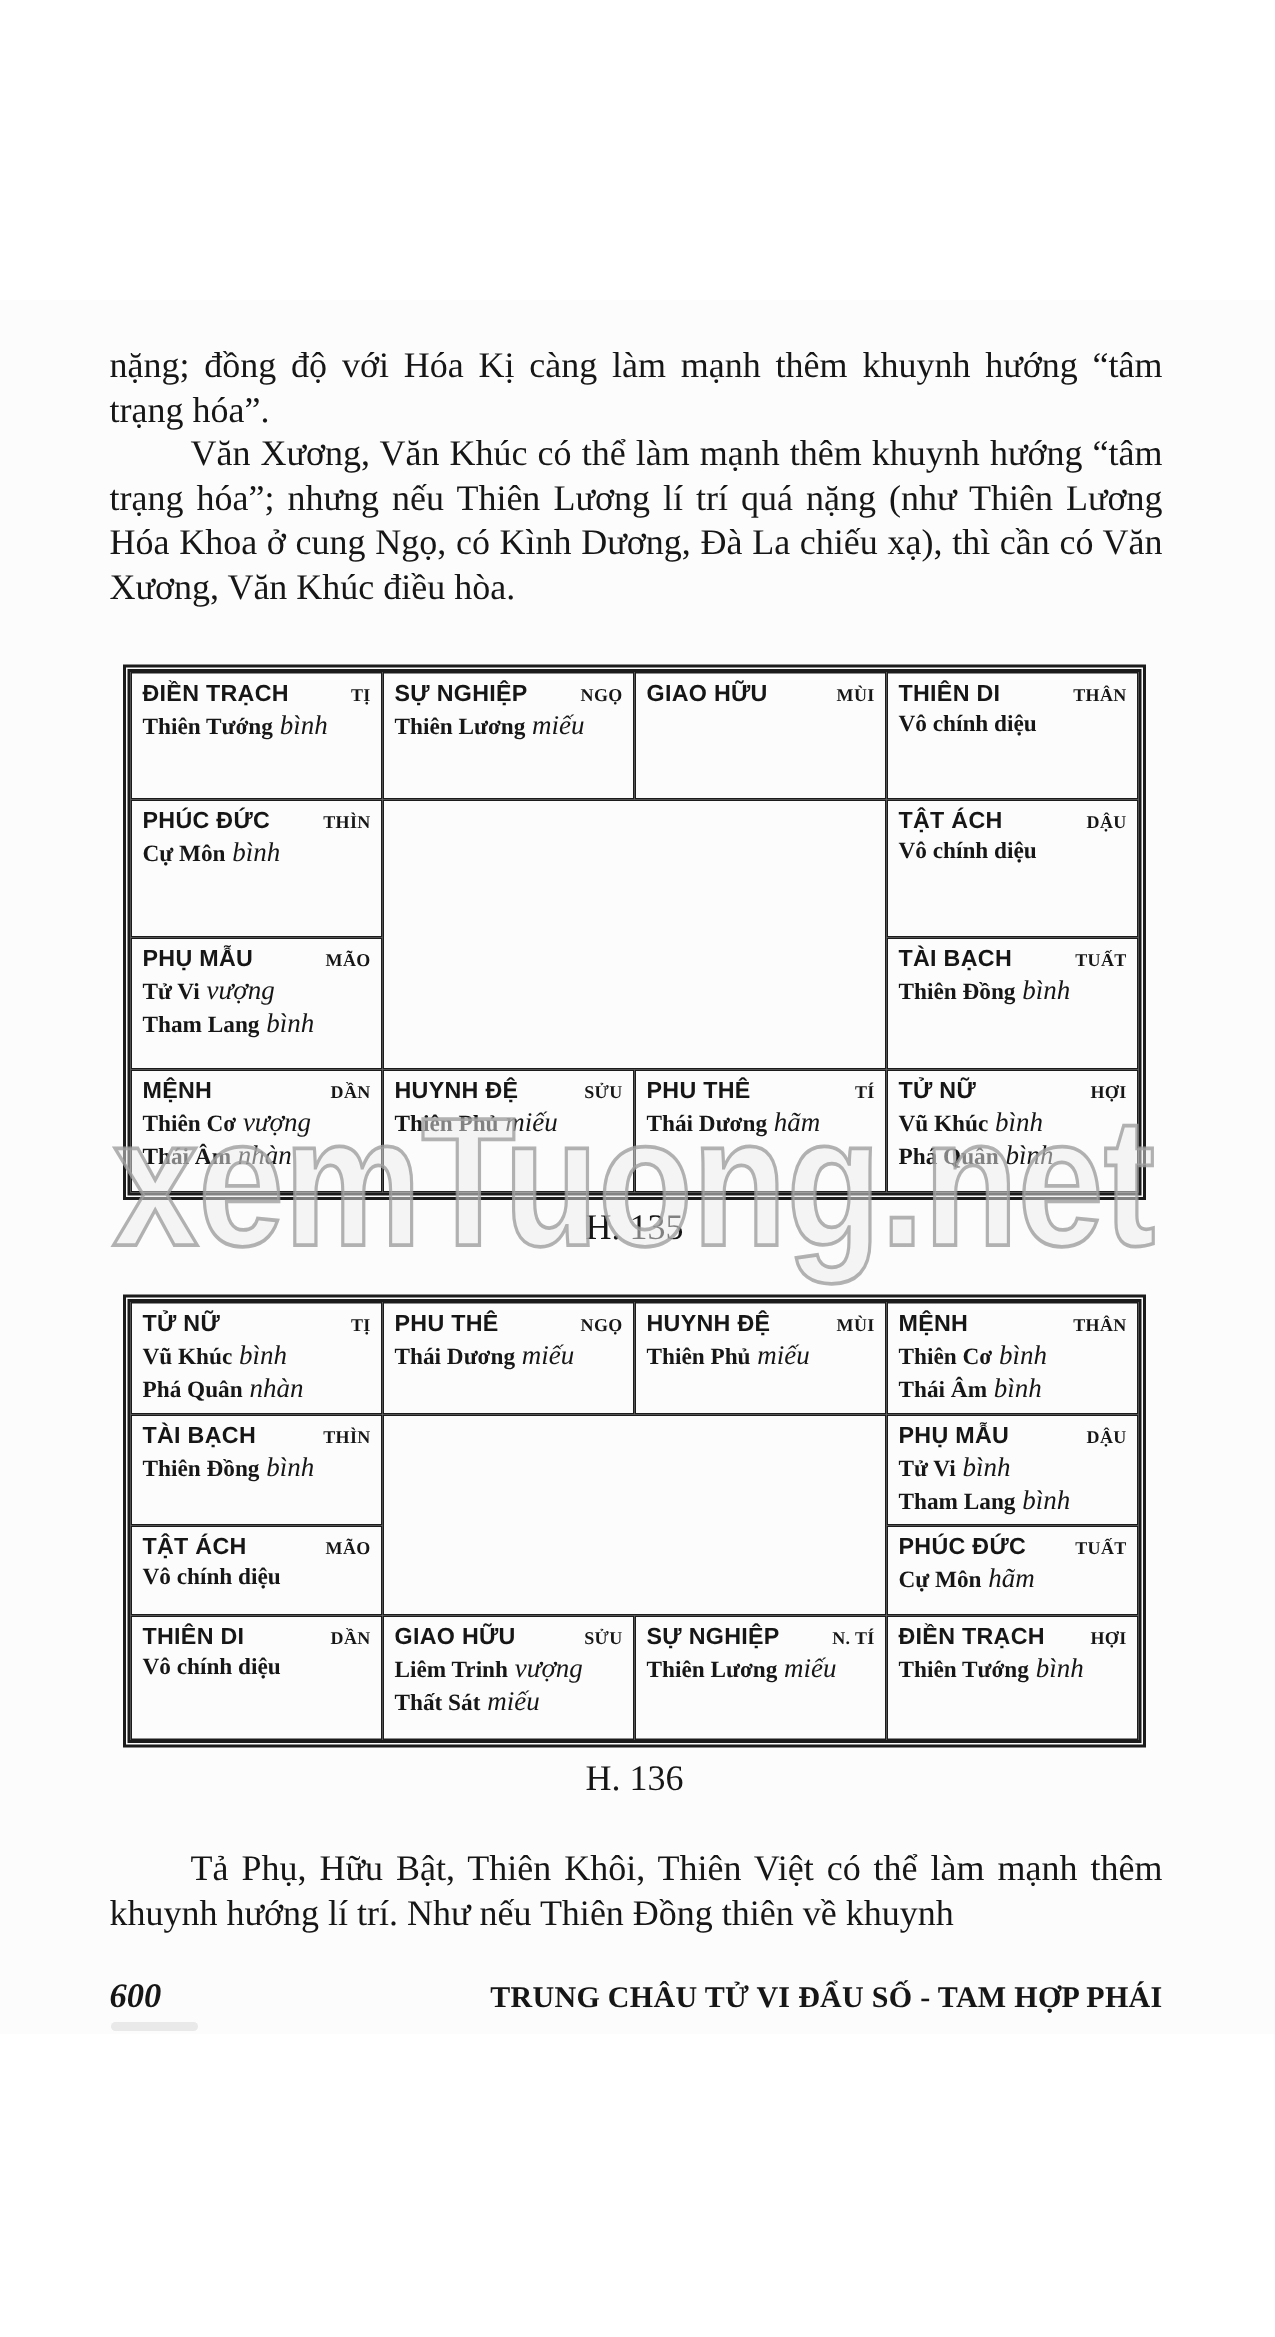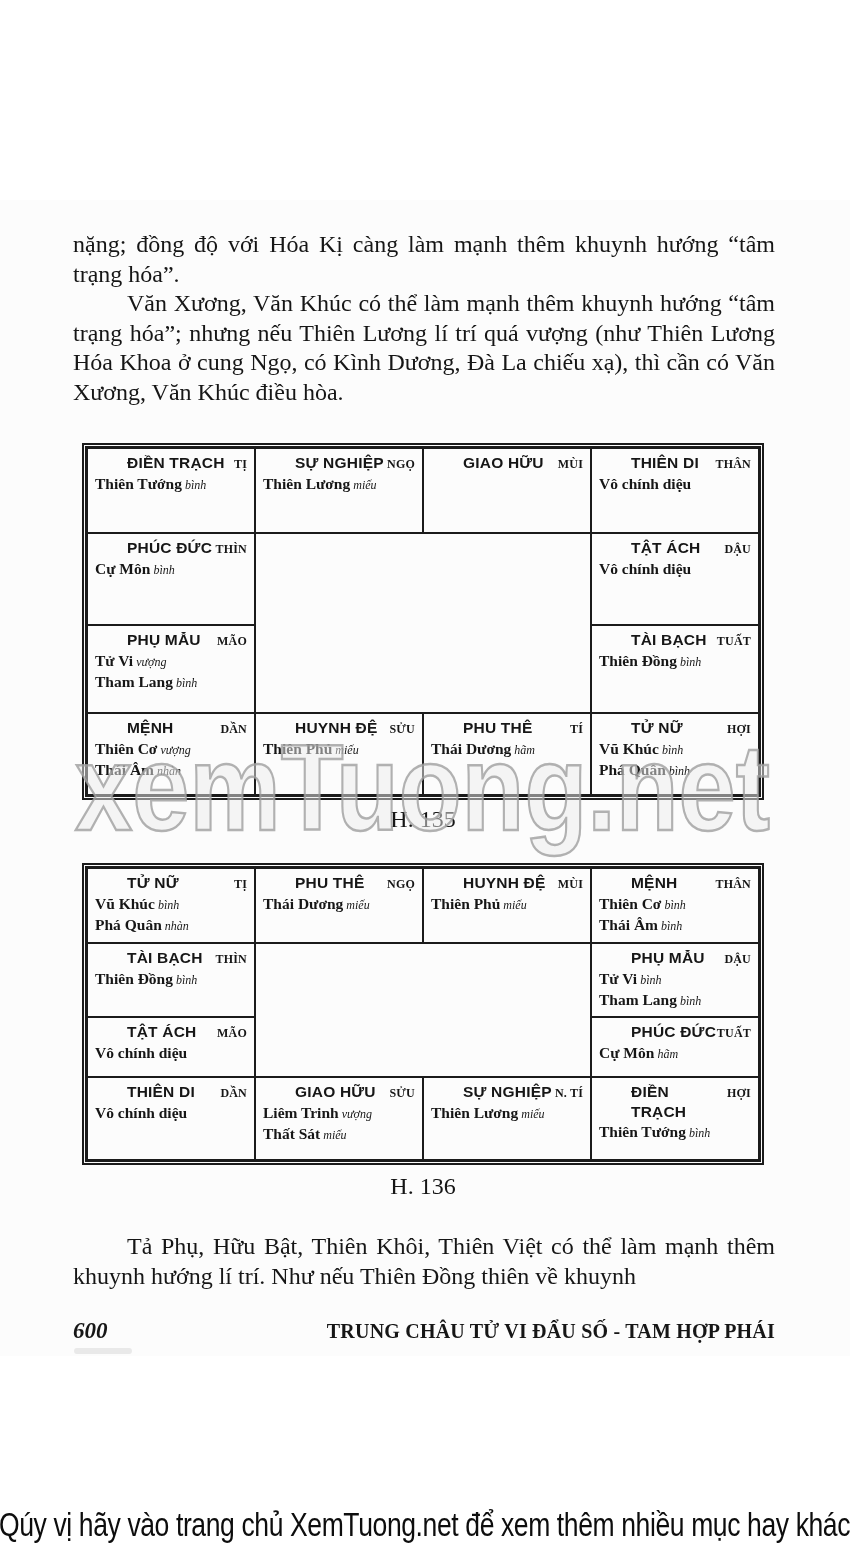--- a/index.html
+++ b/index.html
@@ -41,26 +41,25 @@
     padding:4px 7px 2px 7px;
     overflow:hidden;
     font-family:"Liberation Serif","DejaVu Serif",serif;
   }
   .center-cell{border:1px solid #1b1b1b;}
   .cell-head{
     display:flex;justify-content:space-between;align-items:baseline;
     font-family:"Liberation Sans","DejaVu Sans",sans-serif;
     font-weight:bold;font-size:15.5px;line-height:20px;
     letter-spacing:0.2px;
-    margin-left:32px;
   }
   .branch{font-size:12px;font-family:Liberation Serif, serif;}
   .star-line{font-size:15.5px;line-height:20px;}
   .star-name{font-weight:bold;}
-  .star-grade{font-style:italic;font-weight:normal;font-size:12px;}
+  .star-grade{font-style:italic;font-weight:normal;font-size:18px;}
   
   .caption{
     position:absolute;left:82px;width:682px;text-align:center;
     font-size:24px;
   }
   .caption-1{top:806px;}
   .caption-2{top:1173px;}
   
   .footer{
     position:absolute;left:73px;top:1318px;width:702px;
@@ -95,21 +94,21 @@
 </style>
 </head>
 <body>
 
 <div class="page">
 
   <div class="scan-area"></div>
 
   <div class="body-text text-top">
     <p>nặng; đồng độ với Hóa Kị càng làm mạnh thêm khuynh hướng “tâm trạng hóa”.</p>
-    <p class="indent">Văn Xương, Văn Khúc có thể làm mạnh thêm khuynh hướng “tâm trạng hóa”; nhưng nếu Thiên Lương lí trí quá vượng (như Thiên Lương Hóa Khoa ở cung Ngọ, có Kình Dương, Đà La chiếu xạ), thì cần có Văn Xương, Văn Khúc điều hòa.</p>
+    <p class="indent">Văn Xương, Văn Khúc có thể làm mạnh thêm khuynh hướng “tâm trạng hóa”; nhưng nếu Thiên Lương lí trí quá nặng (như Thiên Lương Hóa Khoa ở cung Ngọ, có Kình Dương, Đà La chiếu xạ), thì cần có Văn Xương, Văn Khúc điều hòa.</p>
   </div>
 
   <div class="chart chart-h135">
       <div class="cell" style="grid-area: 1 / 1;">
     <div class="cell-head">
       <span class="palace">ĐIỀN TRẠCH</span>
       <span class="branch">TỊ</span>
     </div>
     <div>
           <div class="star-line"><span class="star-name">Thiên Tướng</span><span class="star-grade"> bình</span></div>
@@ -342,17 +341,14 @@
   <div class="footer">
     <span class="page-number">600</span>
     <span class="book-title">TRUNG CHÂU TỬ VI ĐẨU SỐ - TAM HỢP PHÁI</span>
   </div>
   <div class="scan-smudge"></div>
 
   <svg class="watermark" width="850" height="210" viewBox="0 0 850 210">
     <text x="75" y="130" textLength="695" lengthAdjust="spacingAndGlyphs" font-family="'Liberation Sans','DejaVu Sans',sans-serif" font-weight="bold" font-size="122" fill="#ececec" fill-opacity="0.5" stroke="#9f9f9f" stroke-opacity="0.8" stroke-width="2.5">xemTuong.net</text>
   </svg>
 
-  <div class="banner">
-    <span>Qúy vị hãy vào trang chủ XemTuong.net để xem thêm nhiều mục hay khác</span>
-  </div>
 
 </div>
 
 </body></html>

